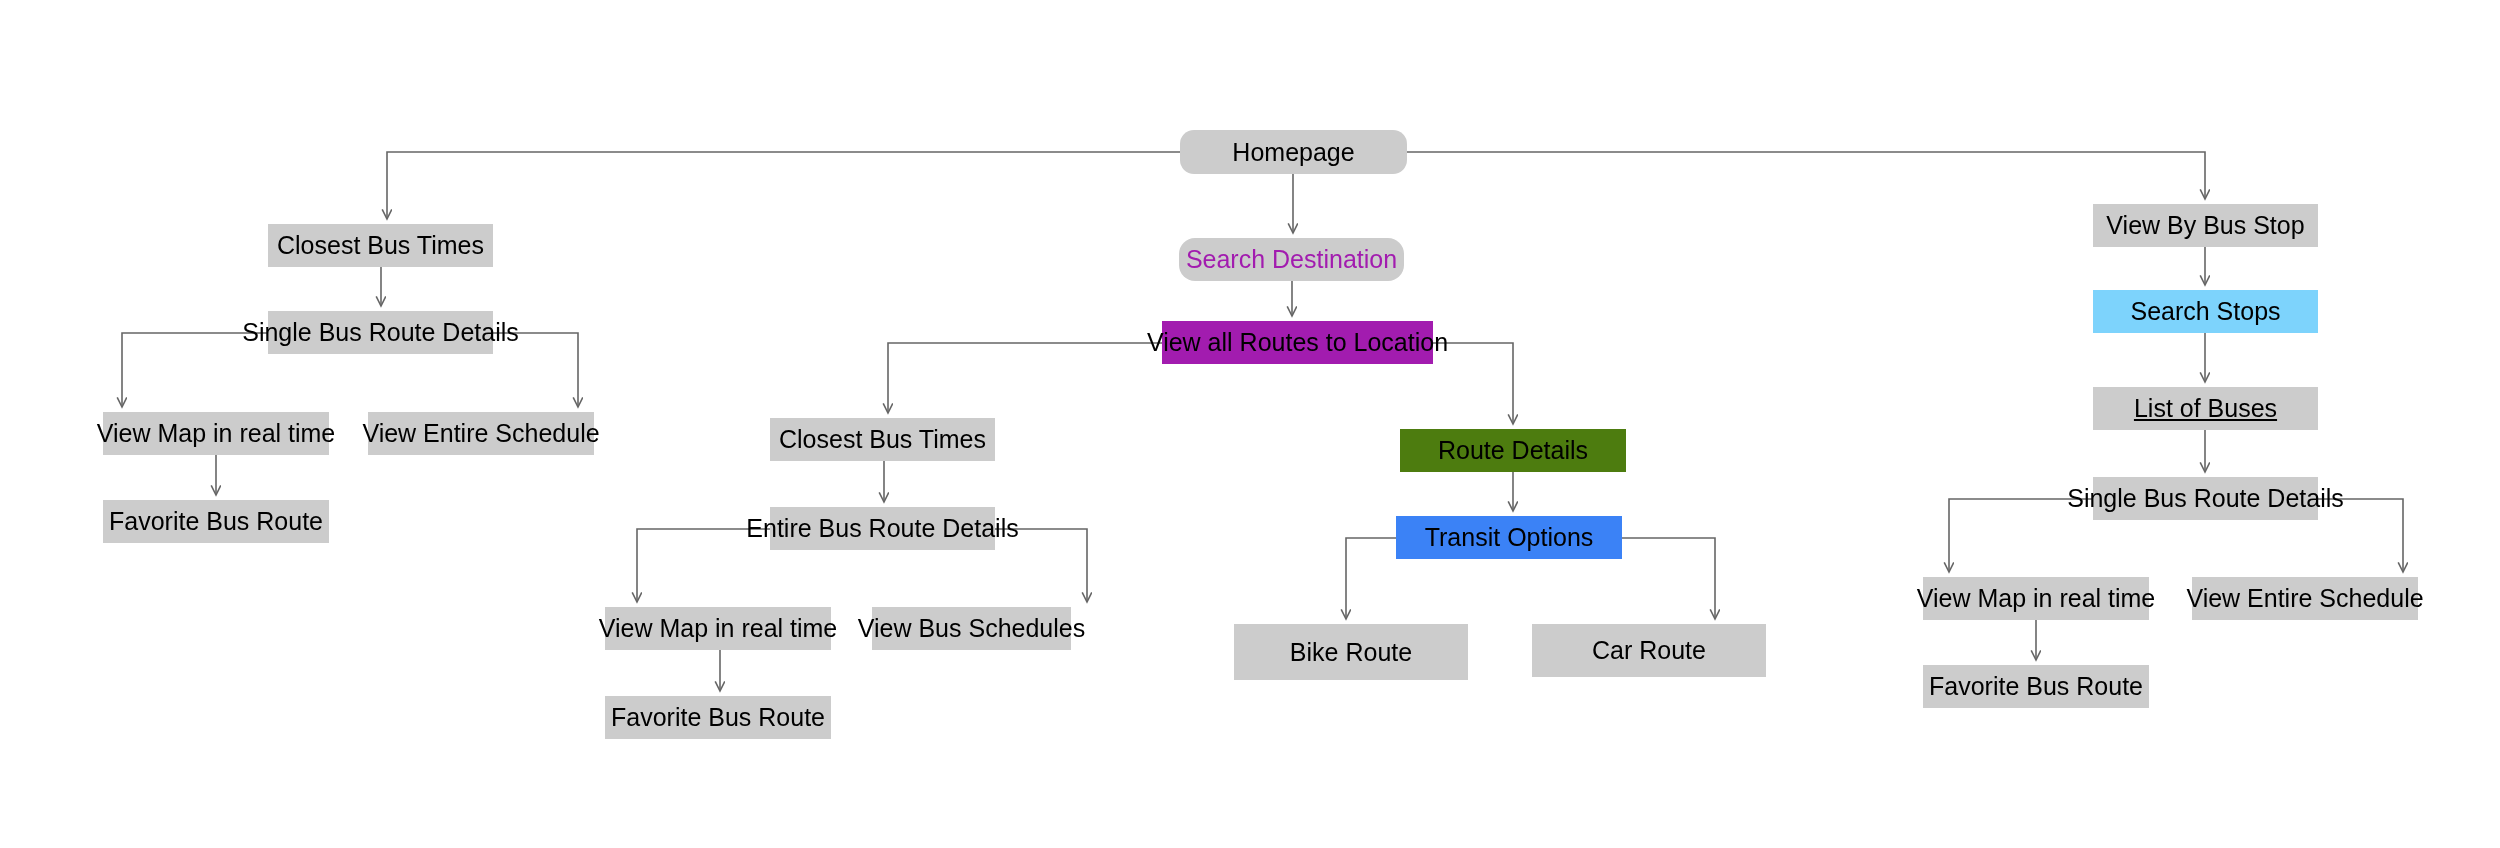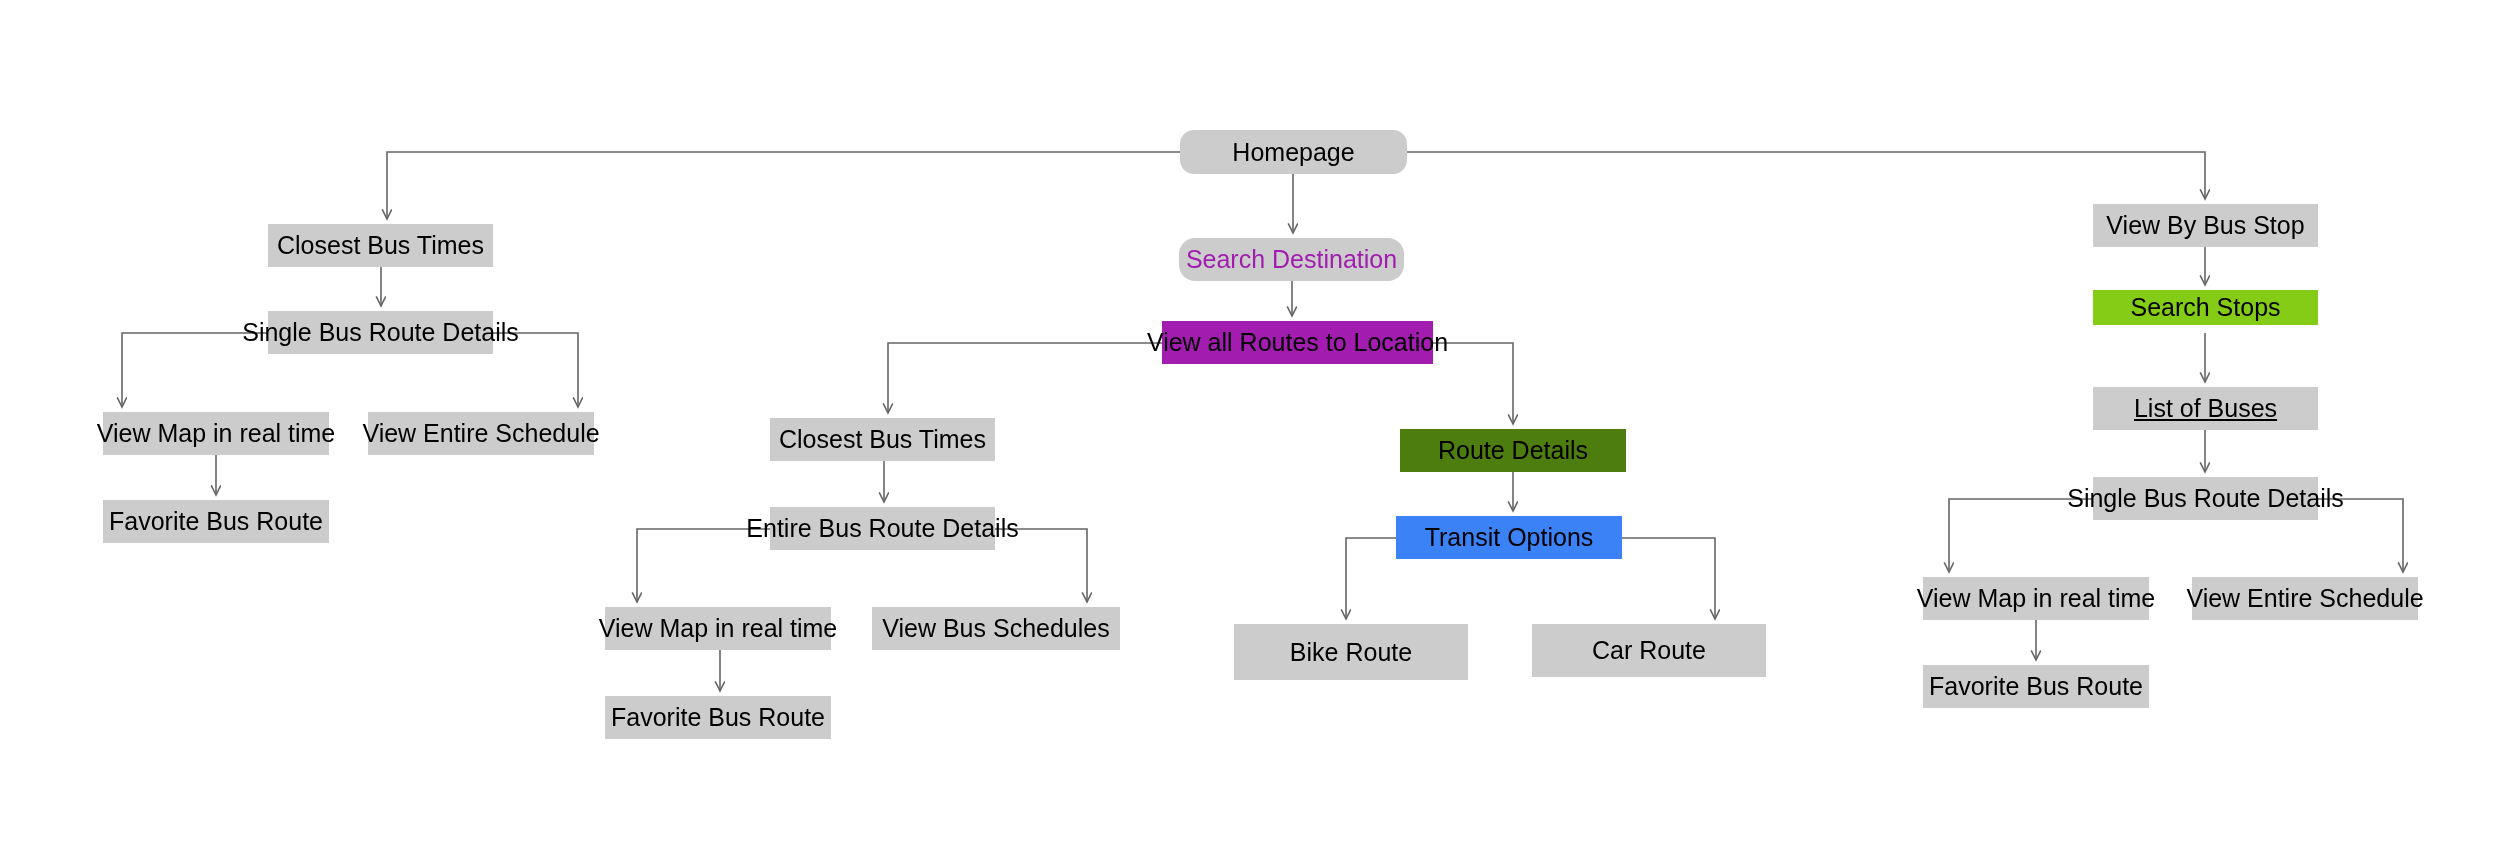--- a/index.html
+++ b/index.html
@@ -107,39 +107,39 @@
       </div>
       <div class="node" style="left: 770px; top: 507px; width: 225px; height: 43px; background: rgb(204, 204, 204); color: rgb(0, 0, 0);">
         <span>Entire Bus Route Details</span>
       </div>
       <div class="node" style="left: 605px; top: 607px; width: 226px; height: 43px; background: rgb(204, 204, 204); color: rgb(0, 0, 0);">
         <span>View Map in real time</span>
       </div>
       <div class="node" style="left: 605px; top: 696px; width: 226px; height: 43px; background: rgb(204, 204, 204); color: rgb(0, 0, 0);">
         <span>Favorite Bus Route</span>
       </div>
-      <div class="node" style="left: 872px; top: 607px; width: 248px; height: 43px; background: rgb(204, 204, 204); color: rgb(0, 0, 0);">
+      <div class="node" style="left: 872px; top: 607px; width: 199px; height: 43px; background: rgb(204, 204, 204); color: rgb(0, 0, 0);">
         <span>View Bus Schedules</span>
       </div>
       <div class="node" style="left: 1400px; top: 429px; width: 226px; height: 43px; background: #4d7c0f; color: rgb(0, 0, 0);">
         <span>Route Details</span>
       </div>
       <div class="node" style="left: 1396px; top: 516px; width: 226px; height: 43px; background: #3b82f6; color: rgb(0, 0, 0);">
         <span>Transit Options</span>
       </div>
       <div class="node" style="left: 1234px; top: 624px; width: 234px; height: 56px; background: rgb(204, 204, 204); color: rgb(0, 0, 0);">
         <span>Bike Route</span>
       </div>
       <div class="node" style="left: 1532px; top: 624px; width: 234px; height: 53px; background: rgb(204, 204, 204); color: rgb(0, 0, 0);">
         <span>Car Route</span>
       </div>
       <div class="node" style="left: 2093px; top: 204px; width: 225px; height: 43px; background: rgb(204, 204, 204); color: rgb(0, 0, 0);">
         <span>View By Bus Stop</span>
       </div>
-      <div class="node" style="left: 2093px; top: 290px; width: 225px; height: 35px; background: #84cc16; color: rgb(0, 0, 0);">
+      <div class="node" style="left: 2093px; top: 290px; width: 225px; height: 43px; background: #7dd3fc; color: rgb(0, 0, 0);">
         <span>Search Stops</span>
       </div>
       <div class="node" style="left: 2093px; top: 387px; width: 225px; height: 43px; background: rgb(204, 204, 204); color: rgb(0, 0, 0); text-decoration: underline;">
         <span>List of Buses</span>
       </div>
       <div class="node" style="left: 2093px; top: 477px; width: 225px; height: 43px; background: rgb(204, 204, 204); color: rgb(0, 0, 0);">
         <span>Single Bus Route Details</span>
       </div>
       <div class="node" style="left: 1923px; top: 577px; width: 226px; height: 43px; background: rgb(204, 204, 204); color: rgb(0, 0, 0);">
         <span>View Map in real time</span>

